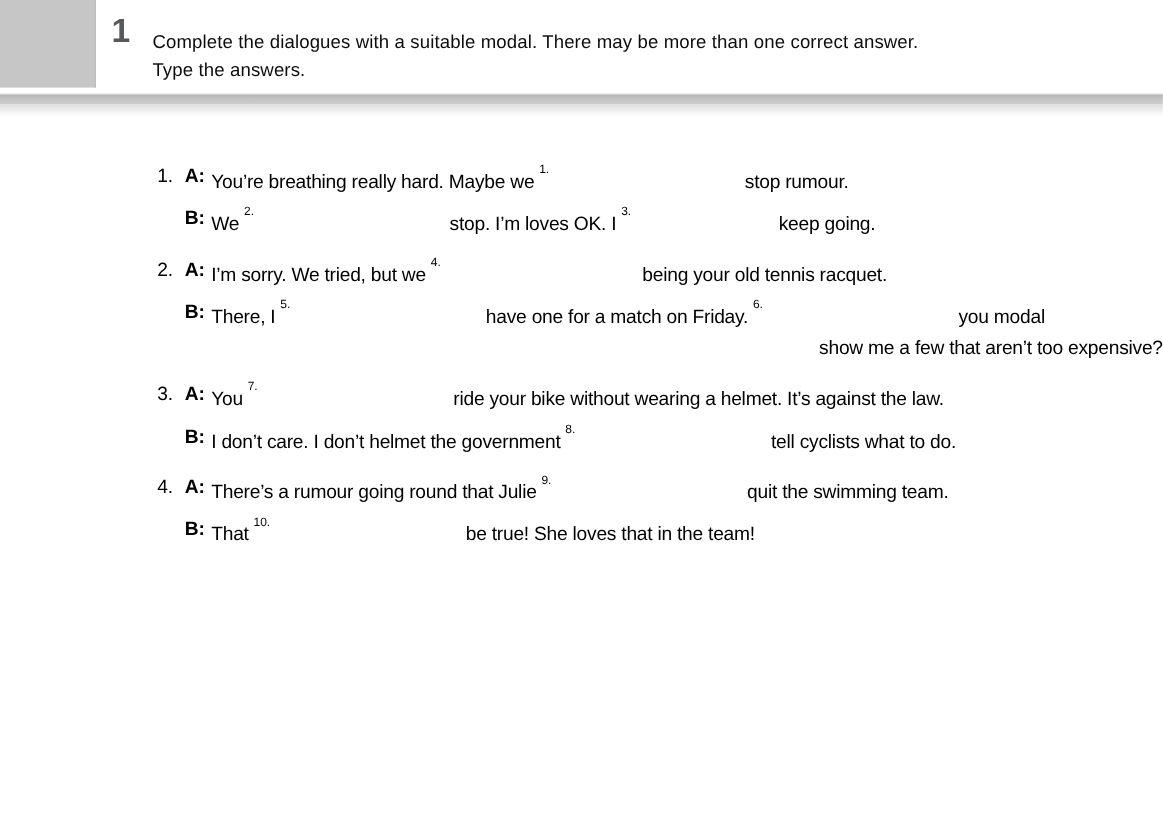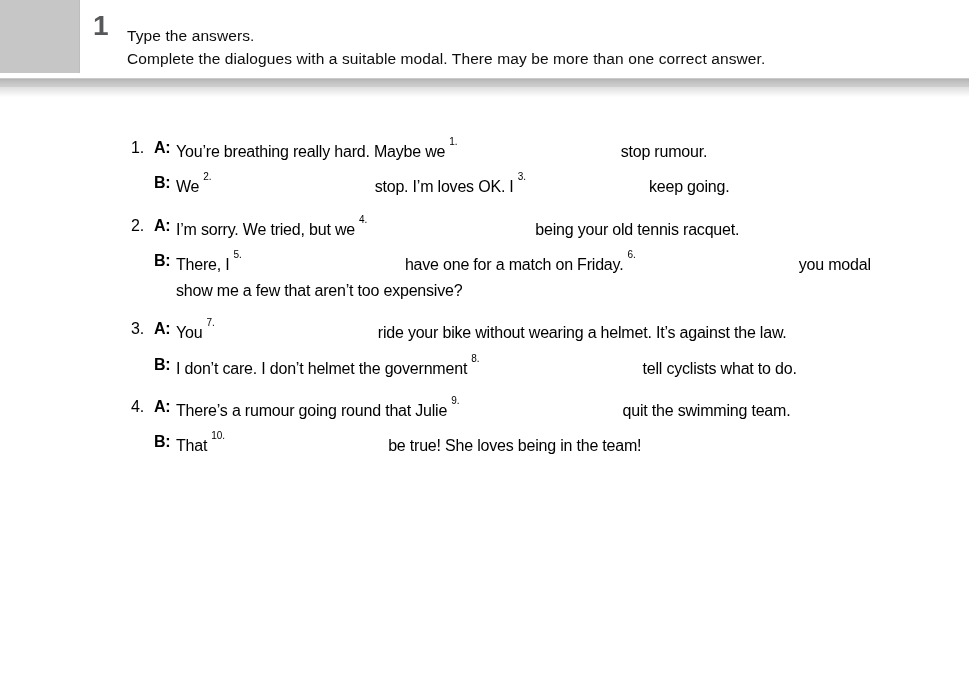--- a/index.html
+++ b/index.html
@@ -80,20 +80,21 @@
     margin-bottom: 12px;
   }
   .line {
     position: relative;
     padding-left: 45px;
     margin-bottom: 5px;
     max-width: 800px;
   }
   .line.cont {
     margin-top: -5px;
+    text-align: right;
   }
   .item-number {
     position: absolute;
     left: 0;
     top: 0;
   }
   .speaker {
     position: absolute;
     left: 23px;
     top: 0;
@@ -116,22 +117,22 @@
   .blank.narrow { width: 117px; }
   .blank.wide   { width: 162px; }
 </style>
 </head>
 <body>
 
 <div class="header">
   <div class="corner-box"></div>
   <div class="exercise-number">1</div>
   <div class="instructions">
+    <div>Complete the dialogues with a suitable modal. There may be more than one correct answer.</div>
     <div>Type the answers.</div>
-    <div>Complete the dialogues with a suitable modal. There may be more than one correct answer.</div>
   </div>
 </div>
 <div class="divider"></div>
 
 <div class="content">
 
   <div class="dialogue">
     <div class="line">
       <span class="item-number">1.</span><span class="speaker">A:</span><span>You’re breathing really hard. Maybe we</span><sup class="blank-num">1.</sup><span class="blank"></span><span>stop rumour.</span>
     </div>
@@ -159,17 +160,17 @@
     <div class="line">
       <span class="speaker">B:</span><span>I don’t care. I don’t helmet the government</span><sup class="blank-num">8.</sup><span class="blank"></span><span>tell cyclists what to do.</span>
     </div>
   </div>
 
   <div class="dialogue">
     <div class="line">
       <span class="item-number">4.</span><span class="speaker">A:</span><span>There’s a rumour going round that Julie</span><sup class="blank-num">9.</sup><span class="blank"></span><span>quit the swimming team.</span>
     </div>
     <div class="line">
-      <span class="speaker">B:</span><span>That</span><sup class="blank-num">10.</sup><span class="blank"></span><span>be true! She loves being in the team!</span>
+      <span class="speaker">B:</span><span>That</span><sup class="blank-num">10.</sup><span class="blank"></span><span>be true! She loves that in the team!</span>
     </div>
   </div>
 
 </div>
 
 </body></html>

